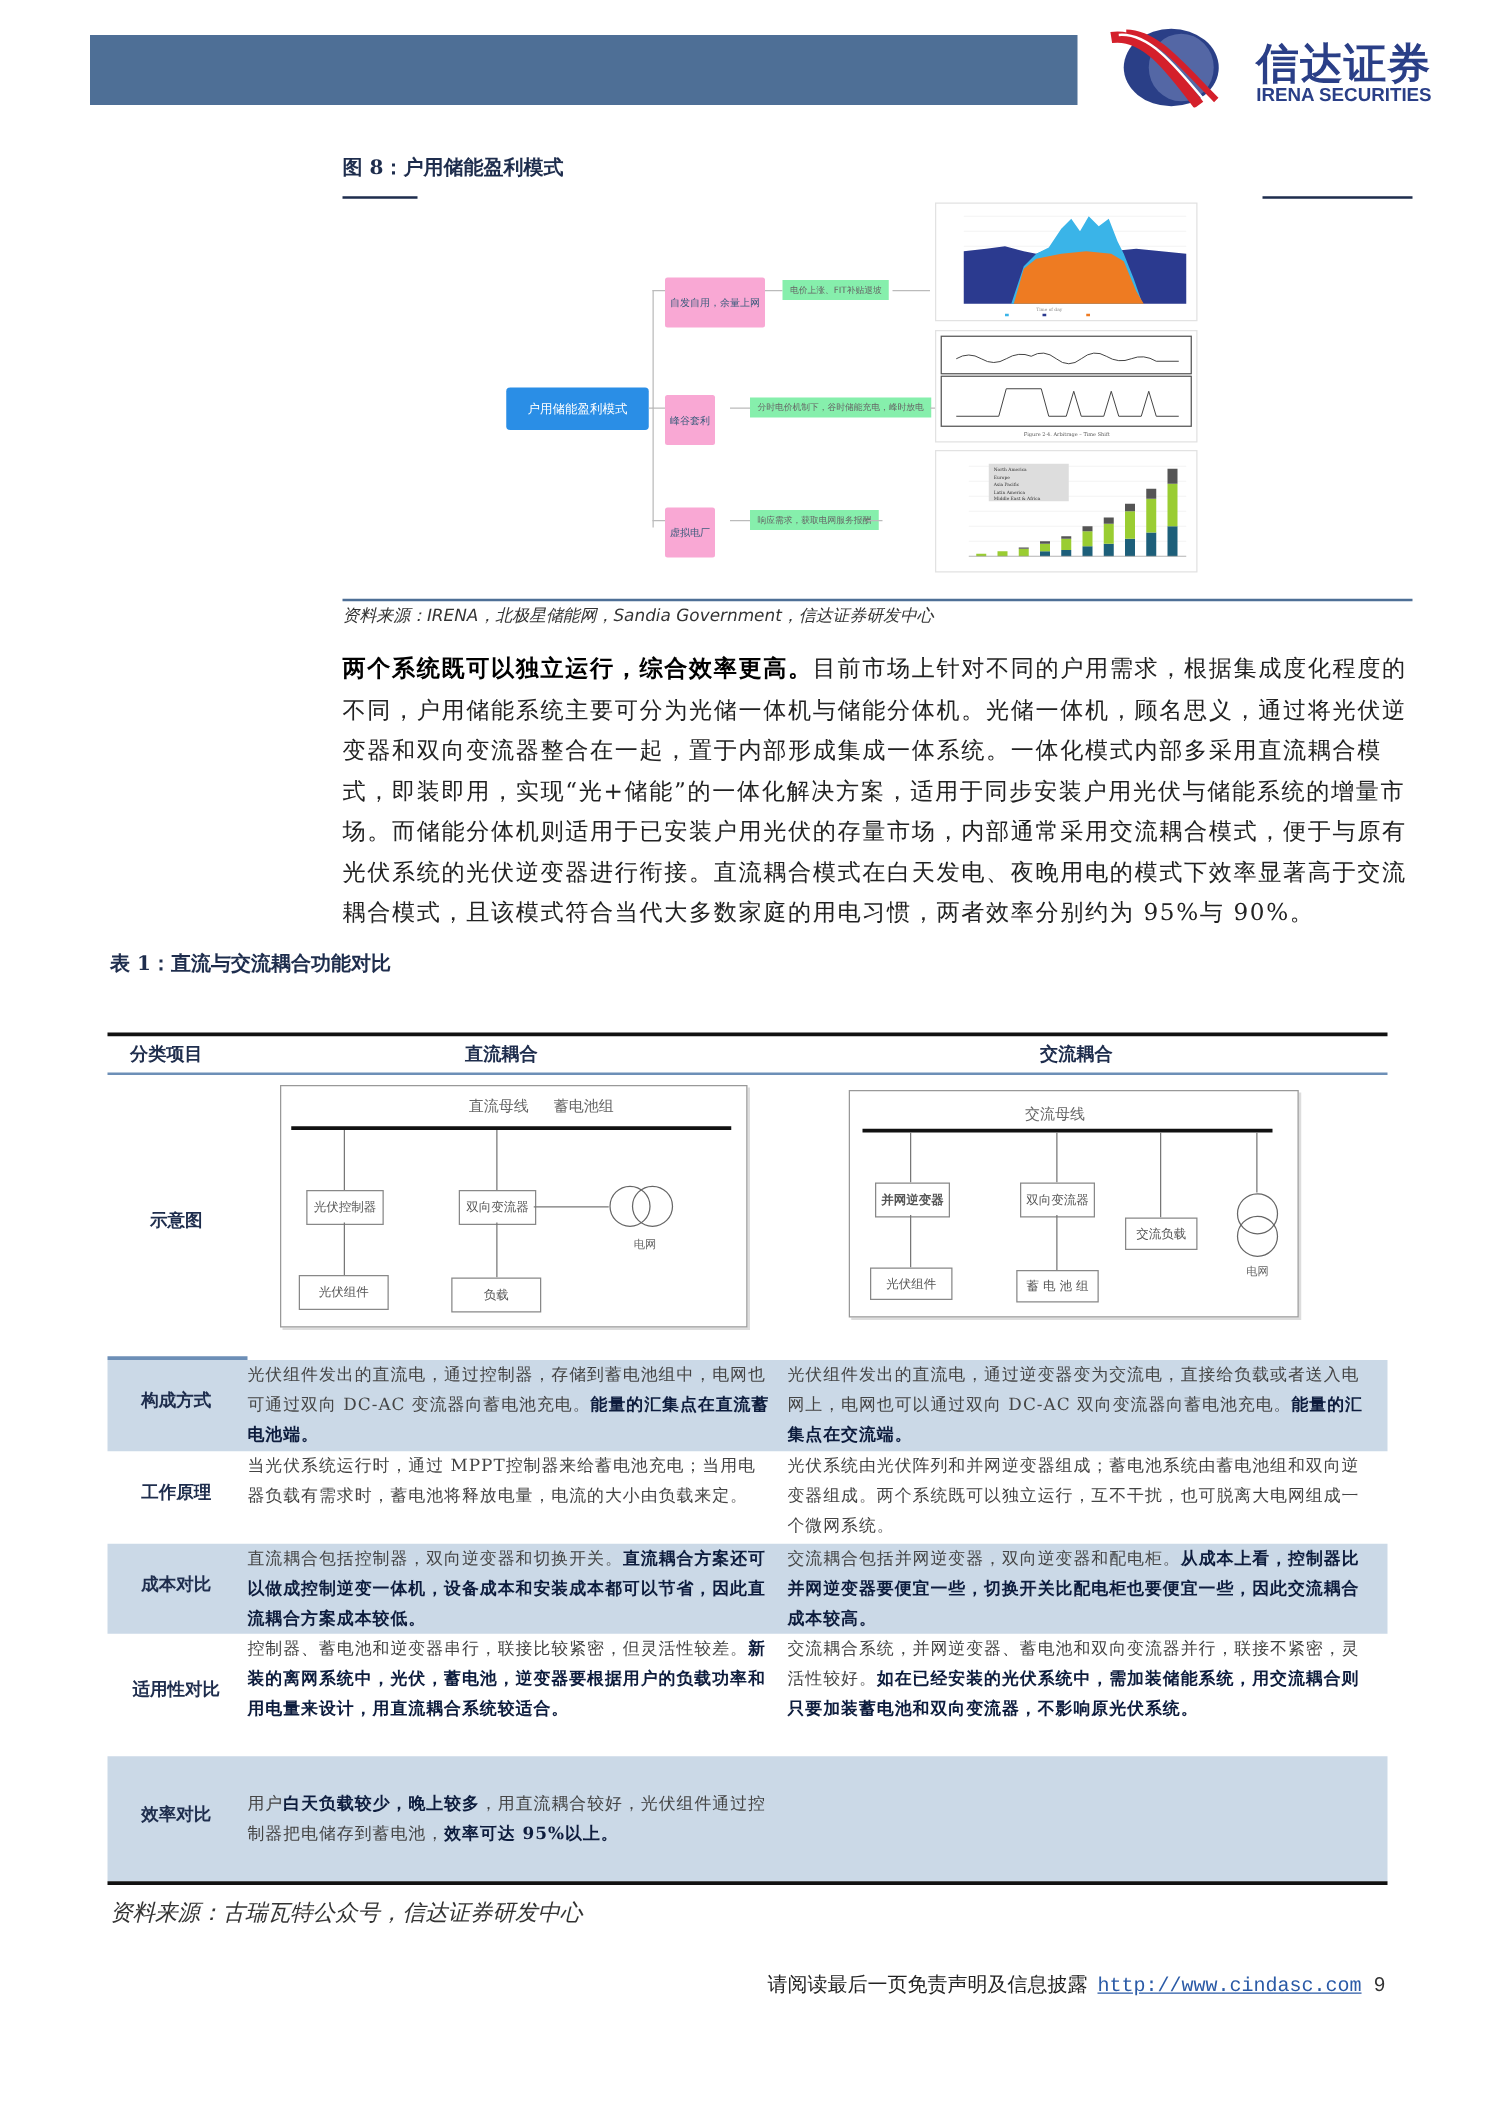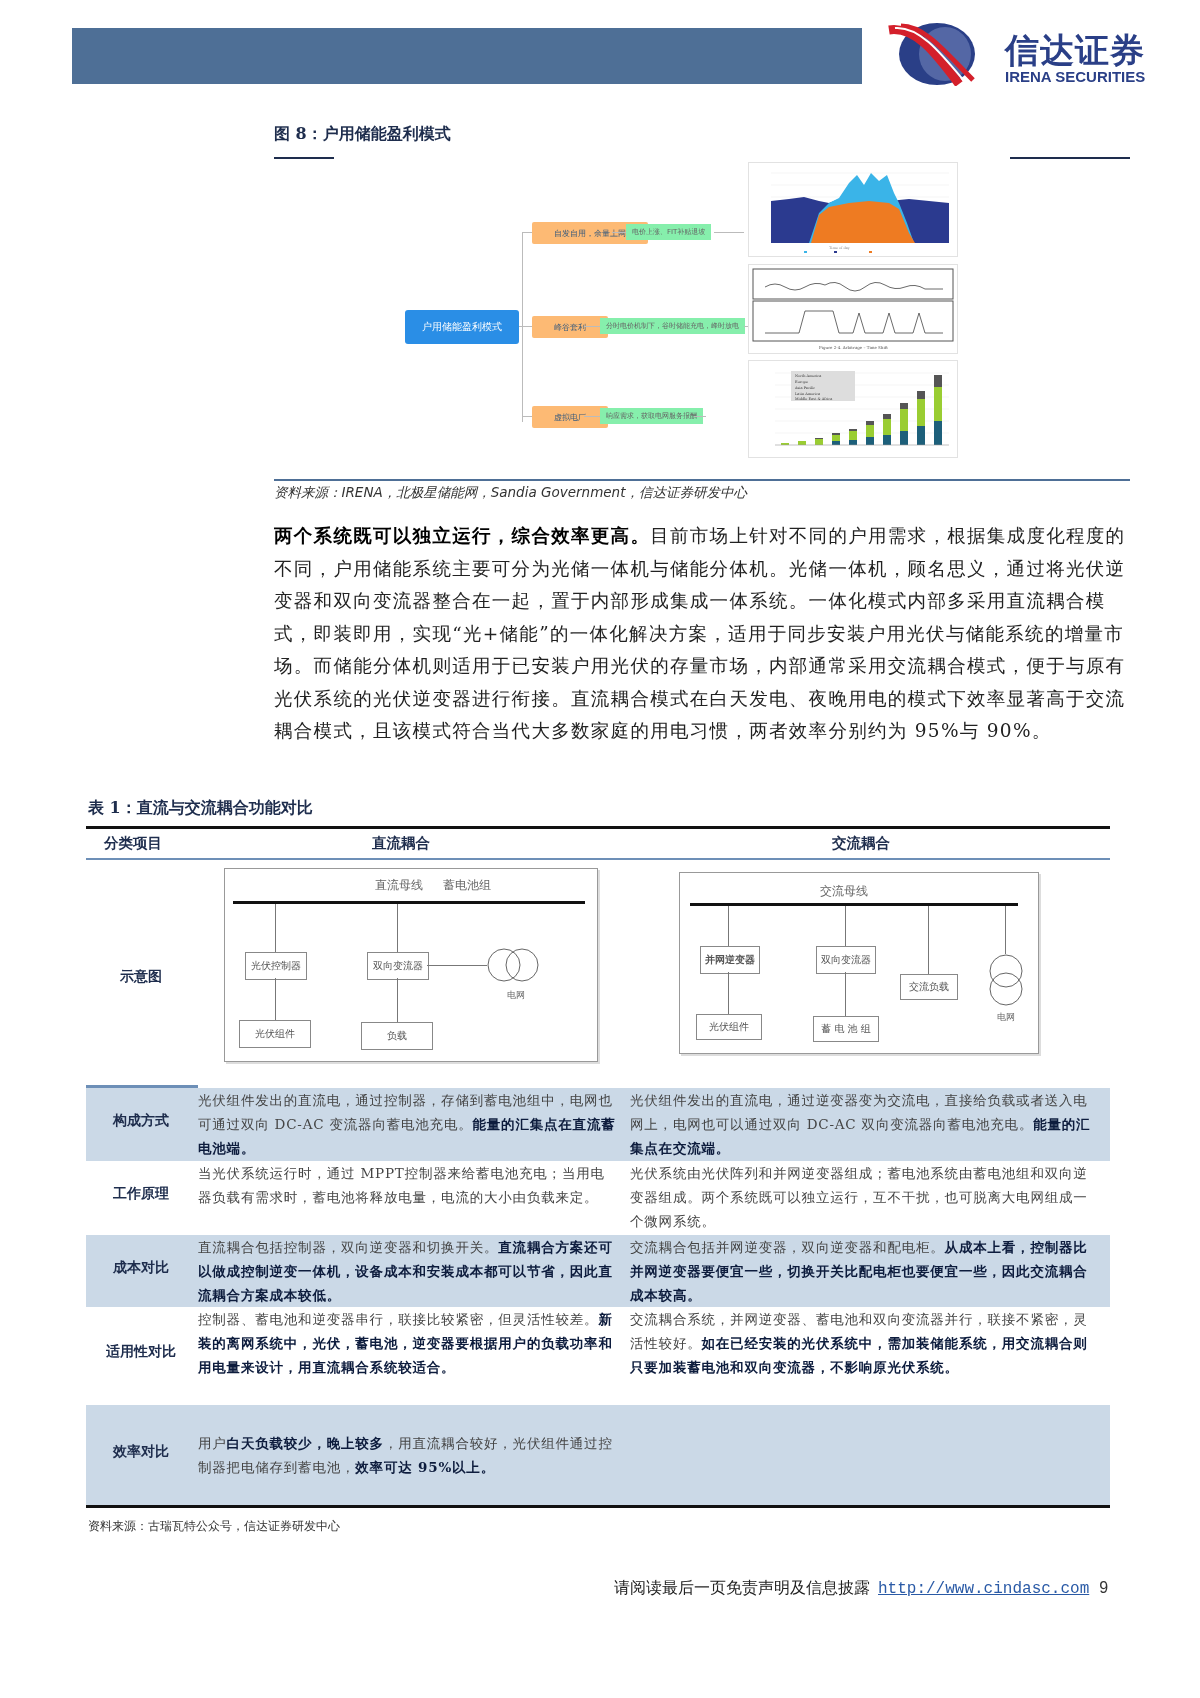--- a/index.html
+++ b/index.html
@@ -7,46 +7,46 @@
   .banner { position:absolute; left:72px; top:28px; width:790px; height:56px; background:#4e6f96; }
   .logo { position:absolute; left:885px; top:22px; width:300px; height:70px; }
   .logo-mark { position:absolute; left:0; top:0; width:100px; height:64px; }
   .logo-cn { position:absolute; left:120px; top:6px; font-family:"DejaVu Sans","Liberation Sans",sans-serif; font-weight:bold; font-size:34px; color:#2a3f87; letter-spacing:1px; }
   .logo-en { position:absolute; left:120px; top:46px; font-family:"Liberation Sans","DejaVu Sans",sans-serif; font-weight:bold; font-size:15px; color:#2a3f87; }
   .fig-title { position:absolute; left:274px; top:124px; font-size:16px; font-weight:bold; color:#1e2d4d; }
   .fig-rule-l { position:absolute; left:274px; top:157px; width:60px; height:2px; background:#1e2d4d; }
   .fig-rule-r { position:absolute; left:1010px; top:157px; width:120px; height:2px; background:#1e2d4d; }
   .fig-area { position:absolute; left:274px; top:160px; width:856px; height:318px; }
   .mm-root { position:absolute; left:131px; top:150px; width:114px; height:34px; background:#2a8ee6; border-radius:3px; color:#fff; font-family:"DejaVu Sans",sans-serif; font-size:10px; display:flex; align-items:center; justify-content:center; }
-  .mm-node { position:absolute; height:22px; background:#fdba74; color:#3a5b7c; font-family:"DejaVu Sans",sans-serif; font-size:8px; display:flex; align-items:center; justify-content:center; border-radius:2px; padding:0 22px; }
+  .mm-node { position:absolute; height:40px; background:#f9a8d4; color:#3a5b7c; font-family:"DejaVu Sans",sans-serif; font-size:8px; display:flex; align-items:center; justify-content:center; border-radius:2px; padding:0 4px; }
   .mm-leaf { position:absolute; height:16px; background:#86efac; color:#666; font-family:"DejaVu Sans",sans-serif; font-size:7px; display:flex; align-items:center; padding:0 6px; }
   .mm-line { position:absolute; background:#bbb; }
   .thumb { position:absolute; border:1px solid #e2e2e2; background:#fff; }
   .src-rule { position:absolute; left:274px; top:479px; width:856px; height:2px; background:#4e6f96; }
   .src1 { position:absolute; left:274px; top:484px; font-family:"DejaVu Sans",sans-serif; font-style:italic; font-size:13.5px; color:#333; }
   .para { position:absolute; left:274px; top:520px; width:860px; font-size:18.5px; line-height:32.5px; letter-spacing:1.3px; color:#222; }
   .para b { color:#000; }
-  .tbl-title { position:absolute; left:88px; top:761px; font-size:16px; font-weight:bold; color:#1e2d4d;margin-top:37px; }
+  .tbl-title { position:absolute; left:88px; top:761px; font-size:16px; font-weight:bold; color:#1e2d4d; }
   .tbl-top { position:absolute; left:86px; top:826px; width:1024px; height:3px; background:#111; }
   .th { position:absolute; top:834px; font-weight:bold; font-size:14.5px; color:#1e2d4d; }
   .th-rule { position:absolute; left:86px; top:858px; width:1024px; height:2px; background:#6d8fb7; }
   .diagram { position:absolute; border:1px solid #999; background:#fff; box-shadow:2px 2px 0 #ddd; }
   .bus { position:absolute; height:3px; background:#111; }
   .box { position:absolute; border:1px solid #888; background:#fff; font-size:10px; color:#555; display:flex; align-items:center; justify-content:center; }
   .vline { position:absolute; width:1px; background:#777; }
   .hline { position:absolute; height:1px; background:#777; }
   .dtext { position:absolute; font-size:12px; color:#666; }
   .row { position:absolute; left:86px; width:1024px; }
   .row.shade { background:#cbd9e7; }
   .rlabel { position:absolute; left:0; width:110px; text-align:center; font-weight:bold; font-size:14px; color:#1e2d4d; }
   .rcell { position:absolute; font-size:13.5px; line-height:24px; color:#444; letter-spacing:0.8px; }
   .rcell b { color:#0d1c3d; }
   .sep-left { position:absolute; left:86px; width:112px; height:3px; background:#6d8fb7; }
   .tbl-bottom { position:absolute; left:86px; top:1505px; width:1024px; height:3px; background:#111; }
-  .src2 { position:absolute; left:88px; top:1518px; font-size:12px; color:#333; }
+  .src2 { position:absolute; left:88px; top:1518px; font-style:italic; font-size:18px; color:#333; }
   .footer { position:absolute; left:614px; top:1578px; font-size:16px; color:#222; }
   .footer a { font-family:Liberation Mono, monospace; color:#2a5aa6; text-decoration:underline; margin-left:8px; }
   .pgnum { font-family:"Liberation Sans",sans-serif; margin-left:10px; color:#333; }
 </style>
 </head>
 <body>
 
 <div class="page">
 
   <div class="banner"></div>

